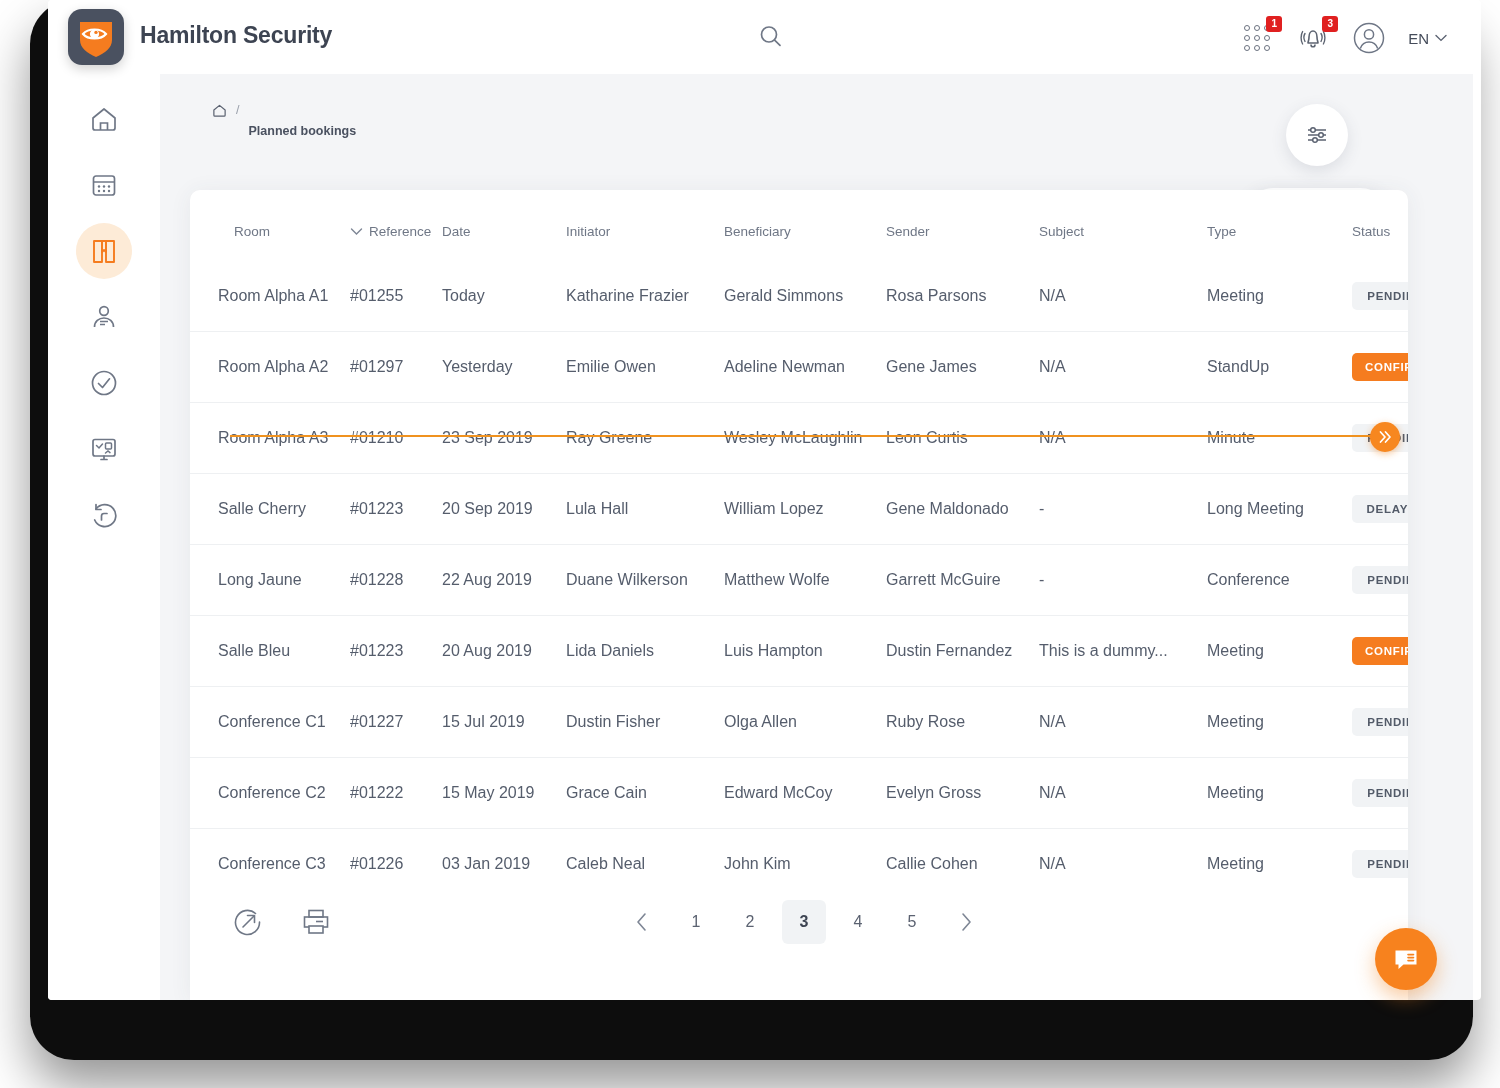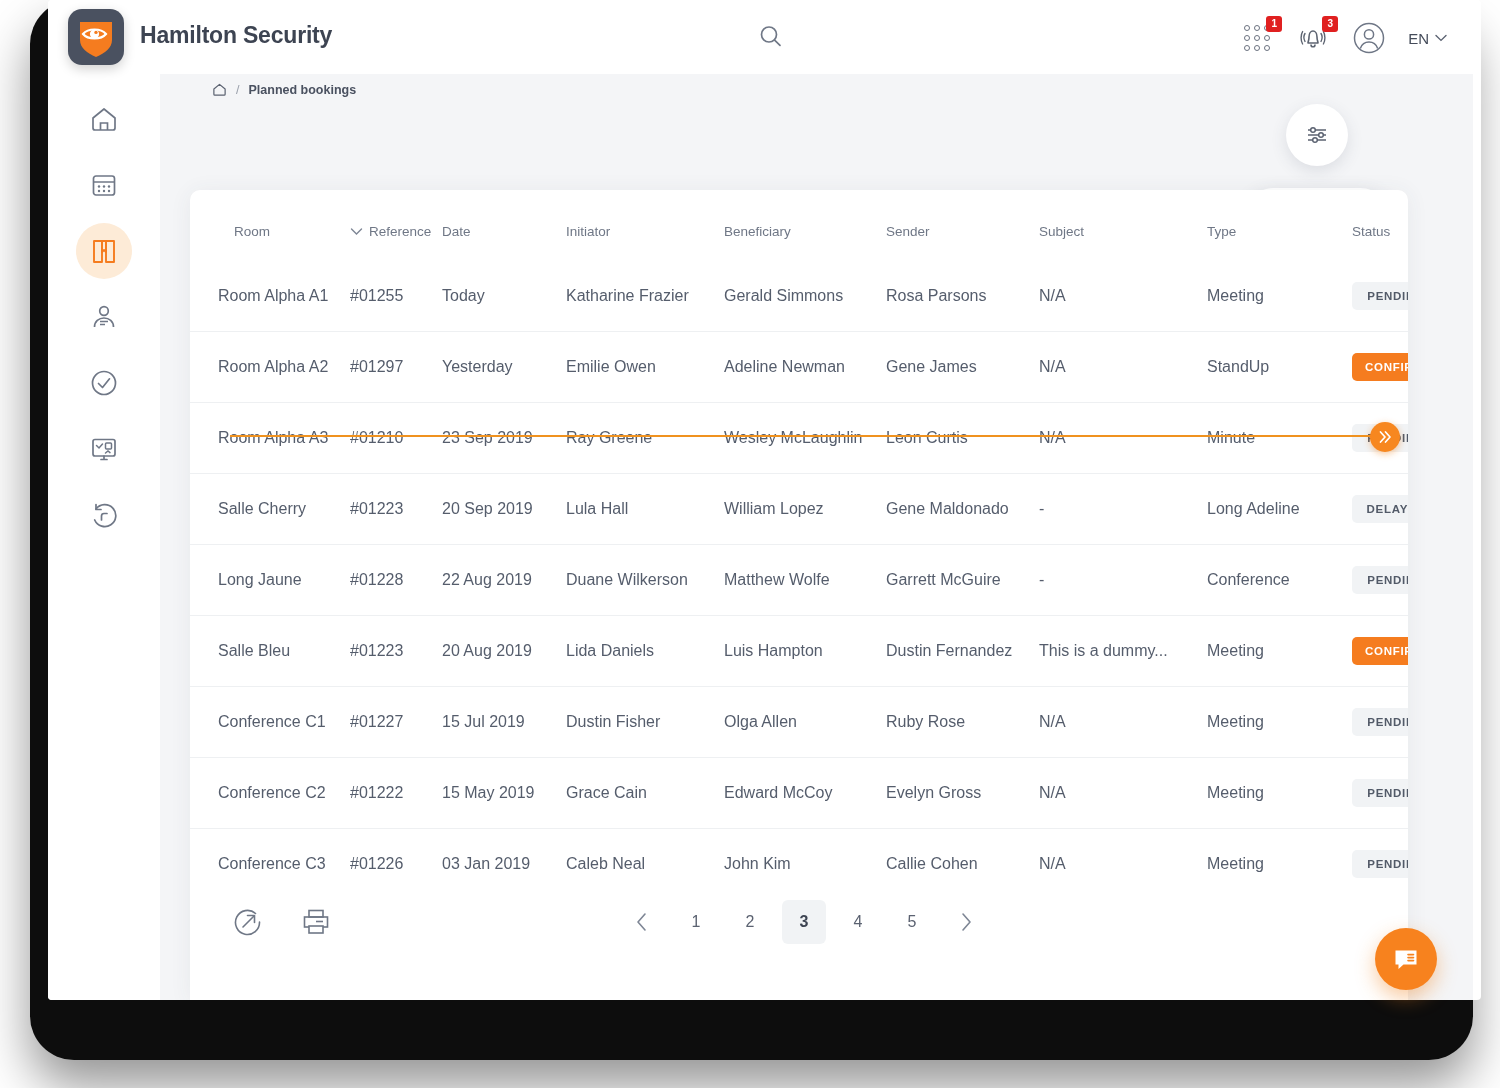--- a/index.html
+++ b/index.html
@@ -134,21 +134,21 @@
     height: 926px;
     background: #f4f5f7;
     overflow: hidden;
   }
   .breadcrumb {
     position: absolute; left: 52px; top: 8px;
     display: flex; align-items: center; gap: 9px;
     font-size: 12.5px; font-weight: bold; color: #4a5160;
   }
   .breadcrumb .sep { color: #9aa0ab; font-weight: normal; }
-  .crumb-link { cursor: pointer; }
+  .crumb-link { cursor: pointer; margin-top: 42px; }
   .page-title {
     position: absolute; left: 50px; top: 38px;
     font-size: 42px; font-weight: bold; color: #3d4452;
     letter-spacing: -0.8px;
   }
   .head-actions {
     position: absolute; right: 82px; top: 30px;
     display: flex; align-items: center; gap: 22px; flex-direction: column;
   }
   .round-btn {
@@ -582,21 +582,21 @@
                 <td><span class="badge-pill badge-pending">PENDING</span></td>
               </tr>
               <tr>
                 <td>Salle Cherry</td>
                 <td>#01223</td>
                 <td>20 Sep 2019</td>
                 <td>Lula Hall</td>
                 <td>William Lopez</td>
                 <td>Gene Maldonado</td>
                 <td>-</td>
-                <td>Long Adeline</td>
+                <td>Long Meeting</td>
                 <td><span class="badge-pill badge-delayed">DELAYED</span></td>
               </tr>
               <tr>
                 <td>Long Jaune</td>
                 <td>#01228</td>
                 <td>22 Aug 2019</td>
                 <td>Duane Wilkerson</td>
                 <td>Matthew Wolfe</td>
                 <td>Garrett McGuire</td>
                 <td>-</td>

